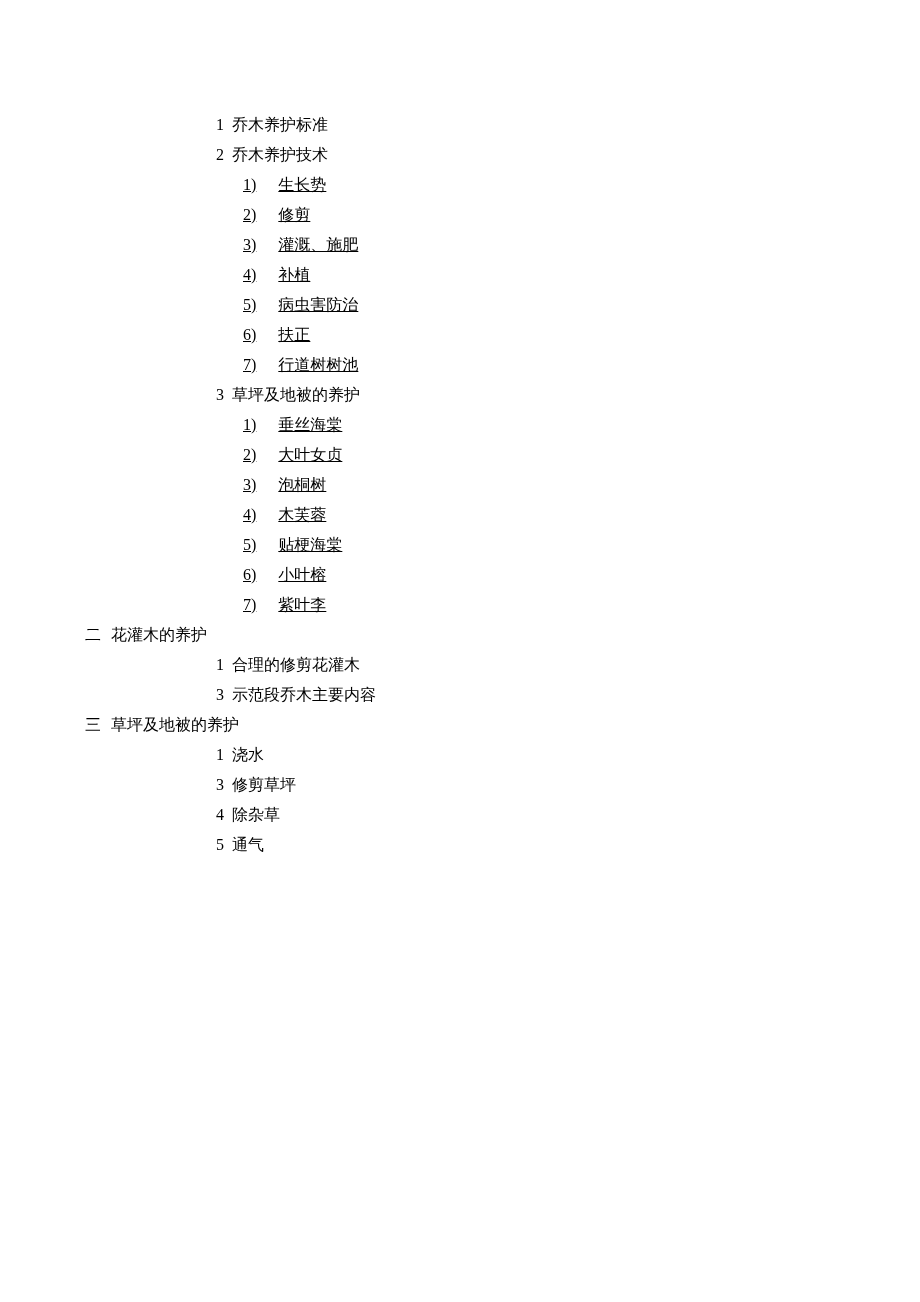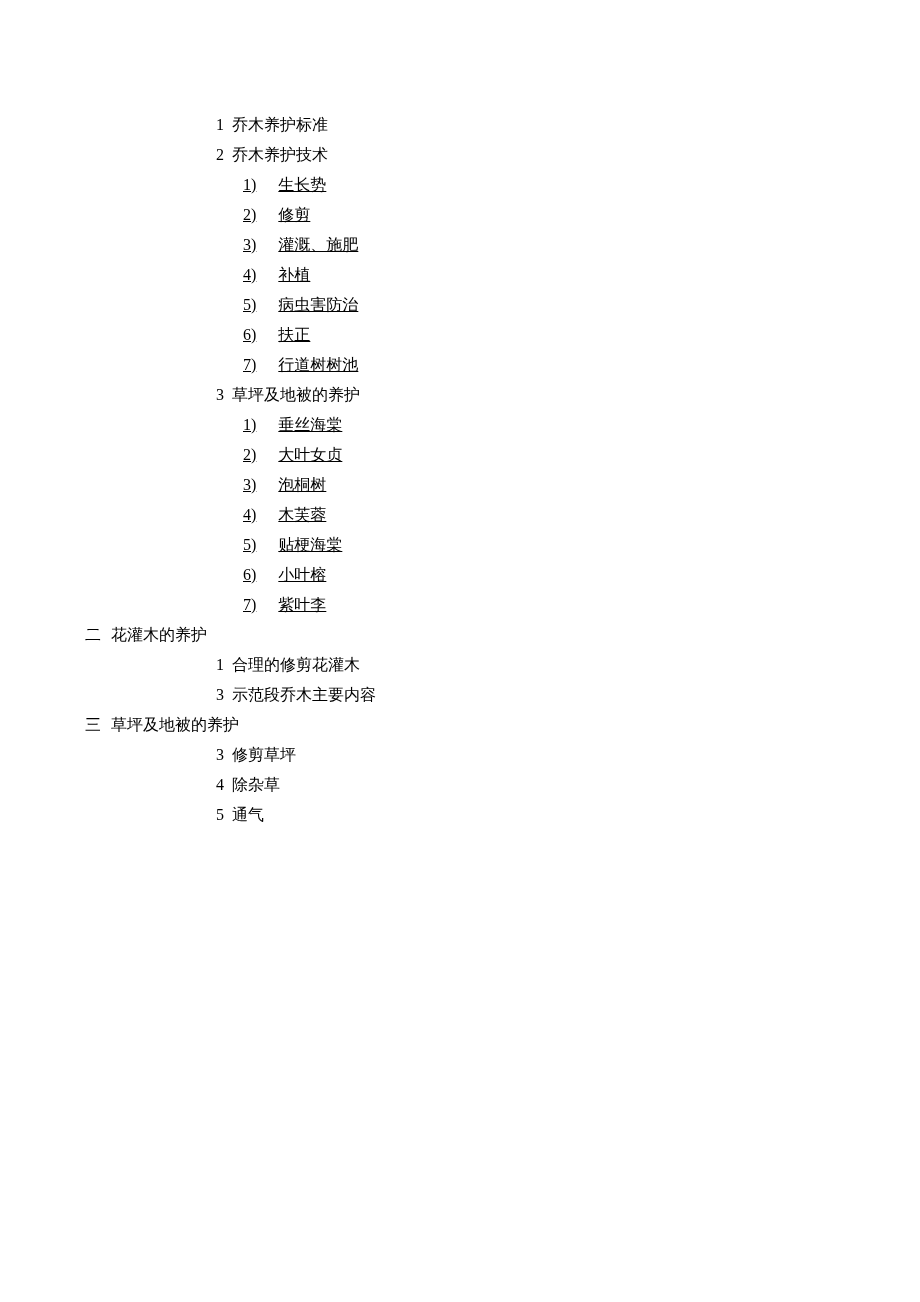--- a/index.html
+++ b/index.html
@@ -77,17 +77,18 @@
   <div class="line l2"><span class="paren">6)</span><span class="gap-paren-txt"></span><span class="txt">小叶榕</span></div>
   <div class="line l2"><span class="paren">7)</span><span class="gap-paren-txt"></span><span class="txt">紫叶李</span></div>
 
   <div class="line l3"><span class="txt">二</span><span class="gap-cn-space"></span><span class="txt">花灌木的养护</span></div>
 
   <div class="line l1"><span class="num">1</span><span class="gap-num-txt"></span><span class="txt">合理的修剪花灌木</span></div>
   <div class="line l1"><span class="num">3</span><span class="gap-num-txt"></span><span class="txt">示范段乔木主要内容</span></div>
 
   <div class="line l3"><span class="txt">三</span><span class="gap-cn-space"></span><span class="txt">草坪及地被的养护</span></div>
 
+  <div class="line l1"><span class="num">1</span><span class="gap-num-txt"></span><span class="txt">浇水</span></div>
   <div class="line l1"><span class="num">3</span><span class="gap-num-txt"></span><span class="txt">修剪草坪</span></div>
   <div class="line l1"><span class="num">4</span><span class="gap-num-txt"></span><span class="txt">除杂草</span></div>
   <div class="line l1"><span class="num">5</span><span class="gap-num-txt"></span><span class="txt">通气</span></div>
 
 </div>
 
 </body></html>

